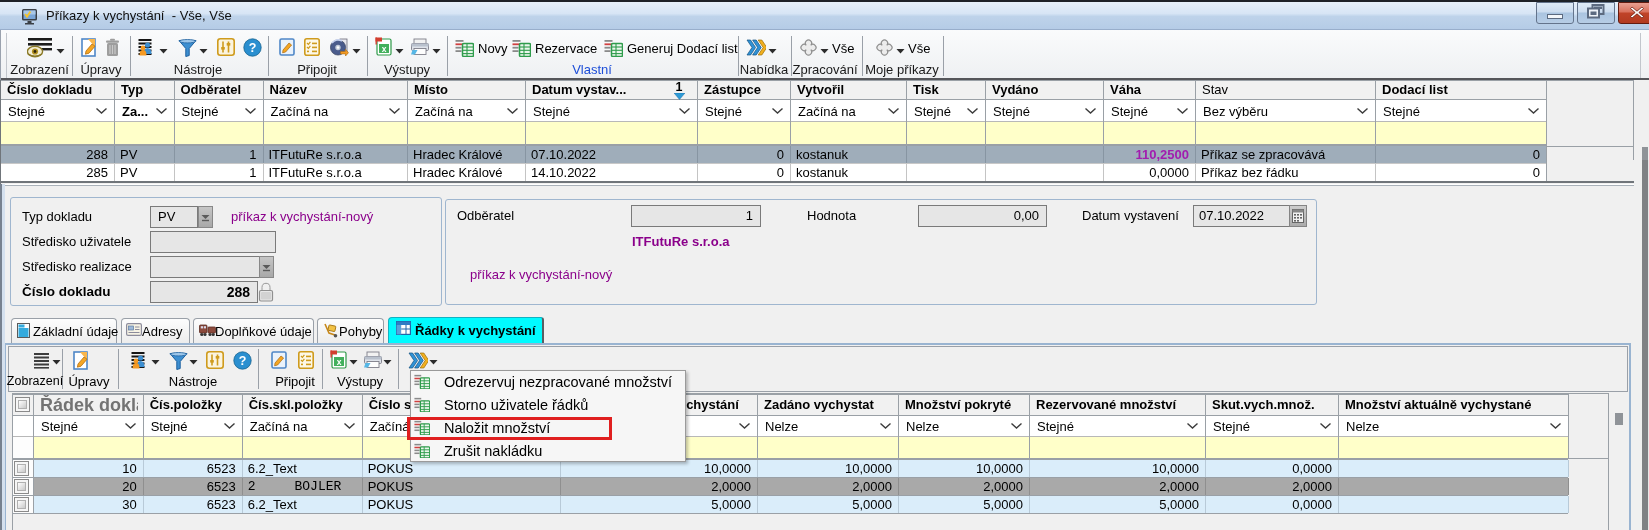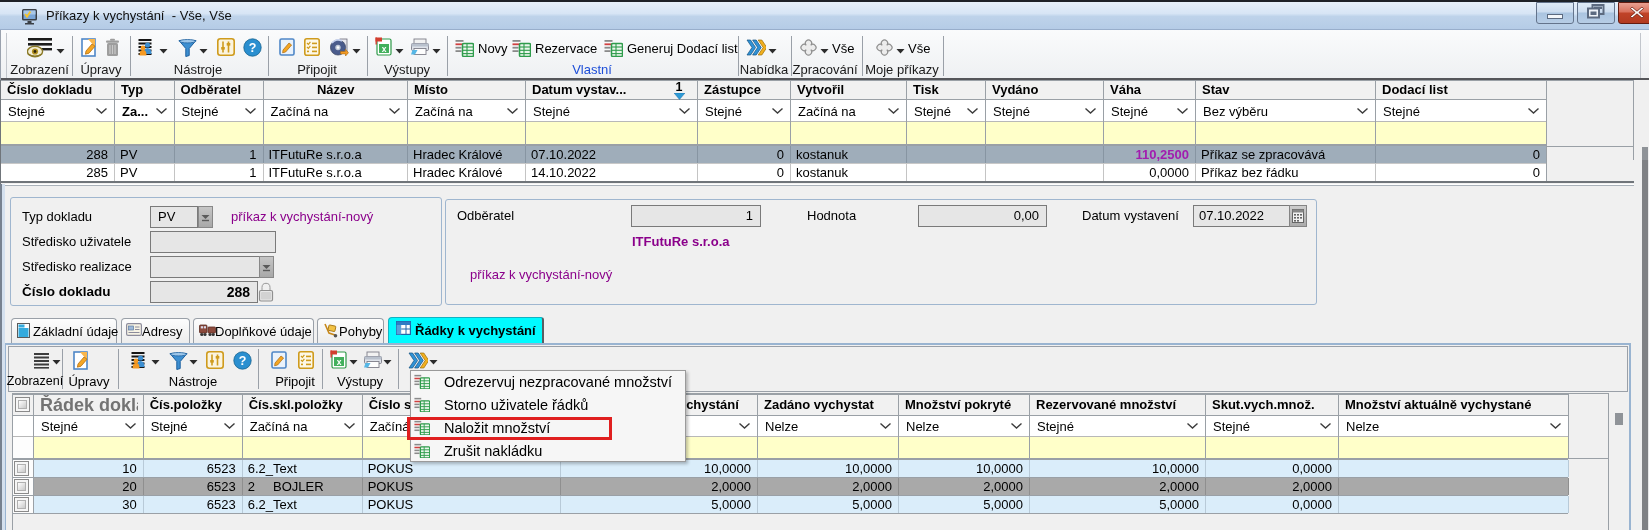--- a/index.html
+++ b/index.html
@@ -209,29 +209,29 @@
 <svg style="position:absolute;left:896px;top:48px" width="9" height="6" viewBox="0 0 9 6">
     <polygon points="0.5,1 8.5,1 4.5,5.5" fill="#2b2b2b"></polygon>
   </svg>
 <div style="left:908px;top:40px;width:40px;height:17px;font-size:13px;font-weight:normal;text-align:left;color:#000;line-height:17px;white-space:nowrap;overflow:hidden;">Vše</div>
 <div style="left:842.0px;top:62px;width:120px;height:16px;font-size:13px;font-weight:normal;text-align:center;color:#1a1a1a;line-height:16px;white-space:nowrap;overflow:hidden;">Moje příkazy</div>
 <div style="left:0px;top:80px;width:1546px;height:20px;background:#f1f1f1;border-top:1px solid #9aa0a6;border-bottom:1px solid #9aa0a6;"></div>
 <div style="left:0px;top:80px;width:1634px;height:1px;background:#9aa0a6;"></div>
 <div style="left:7px;top:81px;width:102px;height:18px;font-size:13px;font-weight:bold;text-align:left;color:#000;line-height:18px;white-space:nowrap;overflow:hidden;">Číslo dokladu</div>
 <div style="left:121px;top:81px;width:47.5px;height:18px;font-size:13px;font-weight:bold;text-align:left;color:#000;line-height:18px;white-space:nowrap;overflow:hidden;">Typ</div>
 <div style="left:180.5px;top:81px;width:77.0px;height:18px;font-size:13px;font-weight:bold;text-align:left;color:#000;line-height:18px;white-space:nowrap;overflow:hidden;">Odběratel</div>
-<div style="left:269.5px;top:81px;width:132.5px;height:18px;font-size:13px;font-weight:bold;text-align:center;color:#000;line-height:18px;white-space:nowrap;overflow:hidden;">Název</div>
+<div style="left:269.5px;top:81px;width:132.5px;height:18px;font-size:13px;font-weight:bold;text-align:left;color:#000;line-height:18px;white-space:nowrap;overflow:hidden;">Název</div>
 <div style="left:414px;top:81px;width:106px;height:18px;font-size:13px;font-weight:bold;text-align:left;color:#000;line-height:18px;white-space:nowrap;overflow:hidden;">Místo</div>
 <div style="left:532px;top:81px;width:160px;height:18px;font-size:13px;font-weight:bold;text-align:left;color:#000;line-height:18px;white-space:nowrap;overflow:hidden;">Datum vystav...</div>
 <div style="left:704px;top:81px;width:81px;height:18px;font-size:13px;font-weight:bold;text-align:left;color:#000;line-height:18px;white-space:nowrap;overflow:hidden;">Zástupce</div>
 <div style="left:797px;top:81px;width:104px;height:18px;font-size:13px;font-weight:bold;text-align:left;color:#000;line-height:18px;white-space:nowrap;overflow:hidden;">Vytvořil</div>
 <div style="left:913px;top:81px;width:67px;height:18px;font-size:13px;font-weight:bold;text-align:left;color:#000;line-height:18px;white-space:nowrap;overflow:hidden;">Tisk</div>
 <div style="left:992px;top:81px;width:106px;height:18px;font-size:13px;font-weight:bold;text-align:left;color:#000;line-height:18px;white-space:nowrap;overflow:hidden;">Vydáno</div>
 <div style="left:1110px;top:81px;width:80px;height:18px;font-size:13px;font-weight:bold;text-align:left;color:#000;line-height:18px;white-space:nowrap;overflow:hidden;">Váha</div>
-<div style="left:1202px;top:81px;width:168px;height:34px;font-size:13px;font-weight:bold;text-align:left;color:#000;line-height:18px;white-space:nowrap;overflow:hidden;">Stav</div>
+<div style="left:1202px;top:81px;width:168px;height:34px;font-size:13px;font-weight:normal;text-align:left;color:#000;line-height:18px;white-space:nowrap;overflow:hidden;">Stav</div>
 <div style="left:1382px;top:81px;width:159px;height:18px;font-size:13px;font-weight:bold;text-align:left;color:#000;line-height:18px;white-space:nowrap;overflow:hidden;">Dodací list</div>
 <div style="left:673px;top:81px;width:12px;height:13px;font-size:12.5px;font-weight:bold;text-align:center;color:#000;line-height:13px;white-space:nowrap;overflow:hidden;">1</div>
 <svg style="position:absolute;left:674px;top:93px" width="11" height="7" viewBox="0 0 11 7">
     <polygon points="0,0 11,0 5.5,6.5" fill="#2e9bd6" stroke="#1a6ea8" stroke-width="0.5"></polygon>
   </svg>
 <div style="left:0px;top:100px;width:1546px;height:22px;background:#fff;border-bottom:1px solid #b8b8b8;"></div>
 <div style="left:8px;top:102px;width:86px;height:19px;font-size:13px;font-weight:normal;text-align:left;color:#000;line-height:19px;white-space:nowrap;overflow:hidden;">Stejné</div>
 <svg style="position:absolute;left:95px;top:107px" width="13" height="8" viewBox="0 0 13 8">
     <polyline points="1.5,1.5 6.5,6 11.5,1.5" fill="none" stroke="#3c3c3c" stroke-width="1.4"></polyline>
   </svg>
@@ -643,21 +643,21 @@
 <div style="left:1205px;top:460px;width:1px;height:17px;background:#b8cad8;"></div>
 <div style="left:1338px;top:460px;width:1px;height:17px;background:#b8cad8;"></div>
 <div style="left:1568px;top:460px;width:1px;height:17px;background:#b8cad8;"></div>
 <div style="left:12px;top:477px;width:1556px;height:1px;background:#9aa0a6;"></div>
 <div style="left:33px;top:478px;width:1535px;height:17px;background:#a9a9a9;"></div>
 <div style="left:12px;top:478px;width:21px;height:17px;background:#fdfdfd;"></div>
 <div style="position:absolute;left:14px;top:479px;width:15px;height:15px;background:#f6f6f6;border:1px solid #8a8a8a;box-sizing:border-box;"></div>
 <div style="position:absolute;left:17px;top:482px;width:9px;height:9px;background:linear-gradient(135deg,#ffffff,#c9c9c9);border:1px solid #b0b0b0;box-sizing:border-box;"></div>
 <div style="left:39px;top:478px;width:97.69999999999999px;height:17px;font-size:13px;font-weight:normal;text-align:right;color:#000;line-height:17px;white-space:nowrap;overflow:hidden;">20</div>
 <div style="left:148.7px;top:478px;width:87.0px;height:17px;font-size:13px;font-weight:normal;text-align:right;color:#000;line-height:17px;white-space:nowrap;overflow:hidden;">6523</div>
-<div style="left:247.7px;top:478px;width:108.0px;height:17px;font-size:13px;font-weight:normal;text-align:left;color:#000;line-height:17px;white-space:nowrap;overflow:hidden;">2&nbsp;&nbsp;&nbsp;&nbsp;&nbsp;BOJLER</div>
+<div style="left:247.7px;top:478px;width:108.0px;height:17px;font-size:13px;font-weight:normal;text-align:left;color:#000;line-height:17px;white-space:nowrap;overflow:hidden;font-family:Liberation Mono, monospace;">2&nbsp;&nbsp;&nbsp;&nbsp;&nbsp;BOJLER</div>
 <div style="left:367.7px;top:478px;width:186.3px;height:17px;font-size:13px;font-weight:normal;text-align:left;color:#000;line-height:17px;white-space:nowrap;overflow:hidden;">POKUS</div>
 <div style="left:566px;top:478px;width:185px;height:17px;font-size:13px;font-weight:normal;text-align:right;color:#000;line-height:17px;white-space:nowrap;overflow:hidden;">2,0000</div>
 <div style="left:763px;top:478px;width:129px;height:17px;font-size:13px;font-weight:normal;text-align:right;color:#000;line-height:17px;white-space:nowrap;overflow:hidden;">2,0000</div>
 <div style="left:904px;top:478px;width:119px;height:17px;font-size:13px;font-weight:normal;text-align:right;color:#000;line-height:17px;white-space:nowrap;overflow:hidden;">2,0000</div>
 <div style="left:1035px;top:478px;width:164px;height:17px;font-size:13px;font-weight:normal;text-align:right;color:#000;line-height:17px;white-space:nowrap;overflow:hidden;">2,0000</div>
 <div style="left:1211px;top:478px;width:121px;height:17px;font-size:13px;font-weight:normal;text-align:right;color:#000;line-height:17px;white-space:nowrap;overflow:hidden;">2,0000</div>
 <div style="left:1344px;top:478px;width:218px;height:17px;font-size:13px;font-weight:normal;text-align:left;color:#000;line-height:17px;white-space:nowrap;overflow:hidden;"></div>
 <div style="left:142.7px;top:478px;width:1px;height:17px;background:#8f8f8f;"></div>
 <div style="left:241.7px;top:478px;width:1px;height:17px;background:#8f8f8f;"></div>
 <div style="left:361.7px;top:478px;width:1px;height:17px;background:#8f8f8f;"></div>

